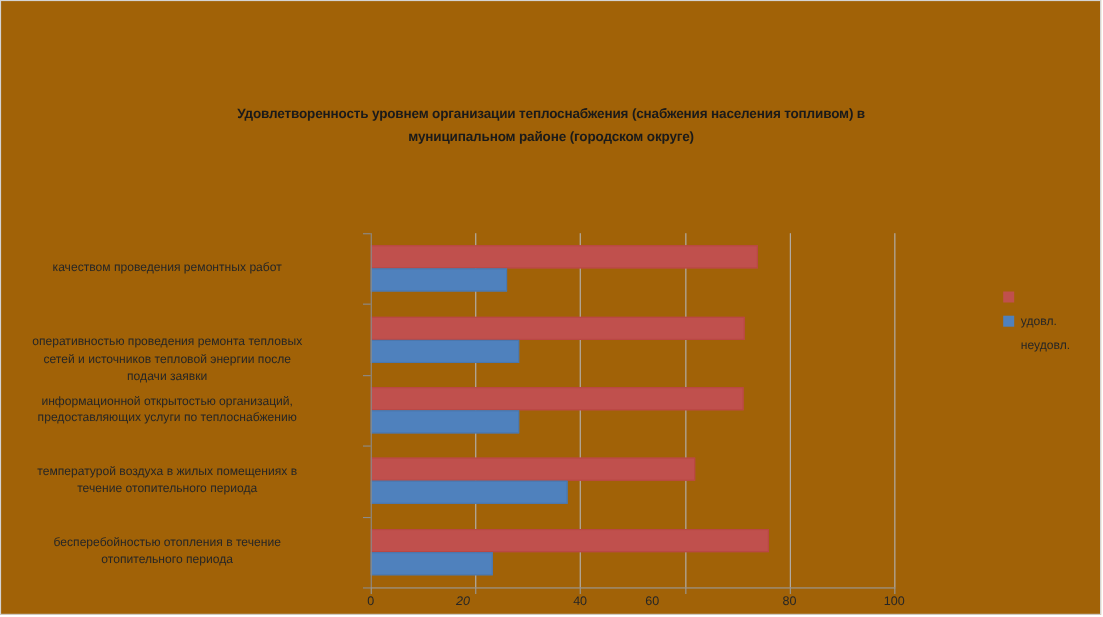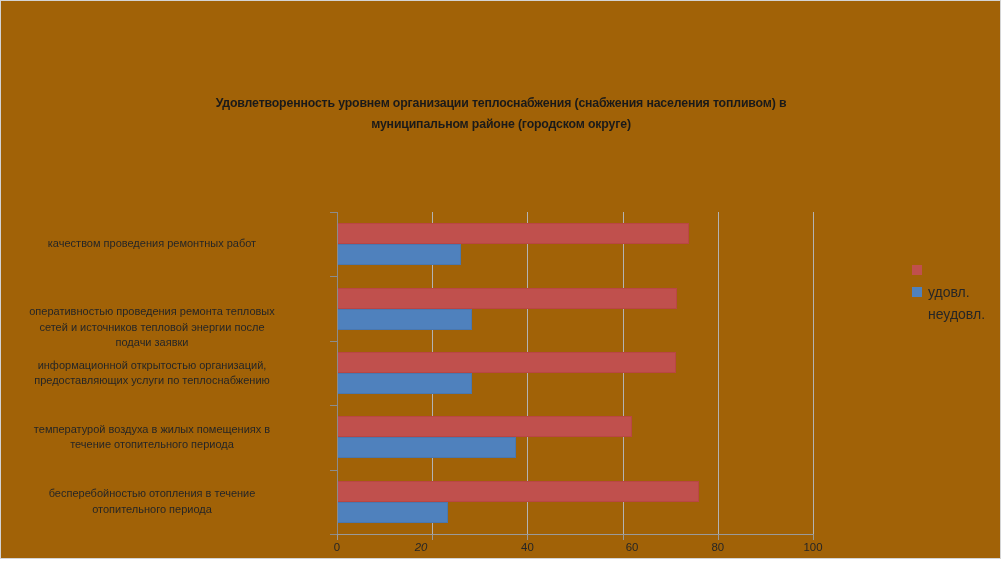--- a/index.html
+++ b/index.html
@@ -140,21 +140,21 @@
     align-items: center;
     height: 22px;
   }
   .legend-swatch {
     width: 10px;
     height: 10px;
     flex: 0 0 10px;
     margin-right: 6px;
   }
   .legend-text {
-    font-size: 14px;
+    font-size: 11px;
     color: #262626;
     white-space: nowrap;
     margin-top: 44px;
   }
 </style>
 </head>
 <body>
 
 <div id="chart-frame">
 
@@ -218,21 +218,21 @@
       <div class="tick-mark-x" style="left: 526.4px;"></div>
       <div class="tick-mark-x" style="left: 621.6px;"></div>
       <div class="tick-mark-x" style="left: 716.8px;"></div>
       <div class="tick-mark-x" style="left: 812px;"></div>
     </div>
 
   <div id="xtick-labels">
       <div class="xtick-label" style="left: 336px;">0</div>
       <div class="xtick-label" style="left: 420px; font-style: italic;">20</div>
       <div class="xtick-label" style="left: 526.4px;">40</div>
-      <div class="xtick-label" style="left: 631px;">60</div>
+      <div class="xtick-label" style="left: 592px;">60</div>
       <div class="xtick-label" style="left: 716.8px;">80</div>
       <div class="xtick-label" style="left: 812px;">100</div>
     </div>
 
   <div id="legend">
       <div class="legend-row">
         <span class="legend-swatch" style="background: rgb(192, 80, 77);"></span>
         <span class="legend-text">удовл.</span>
       </div>
       <div class="legend-row">

